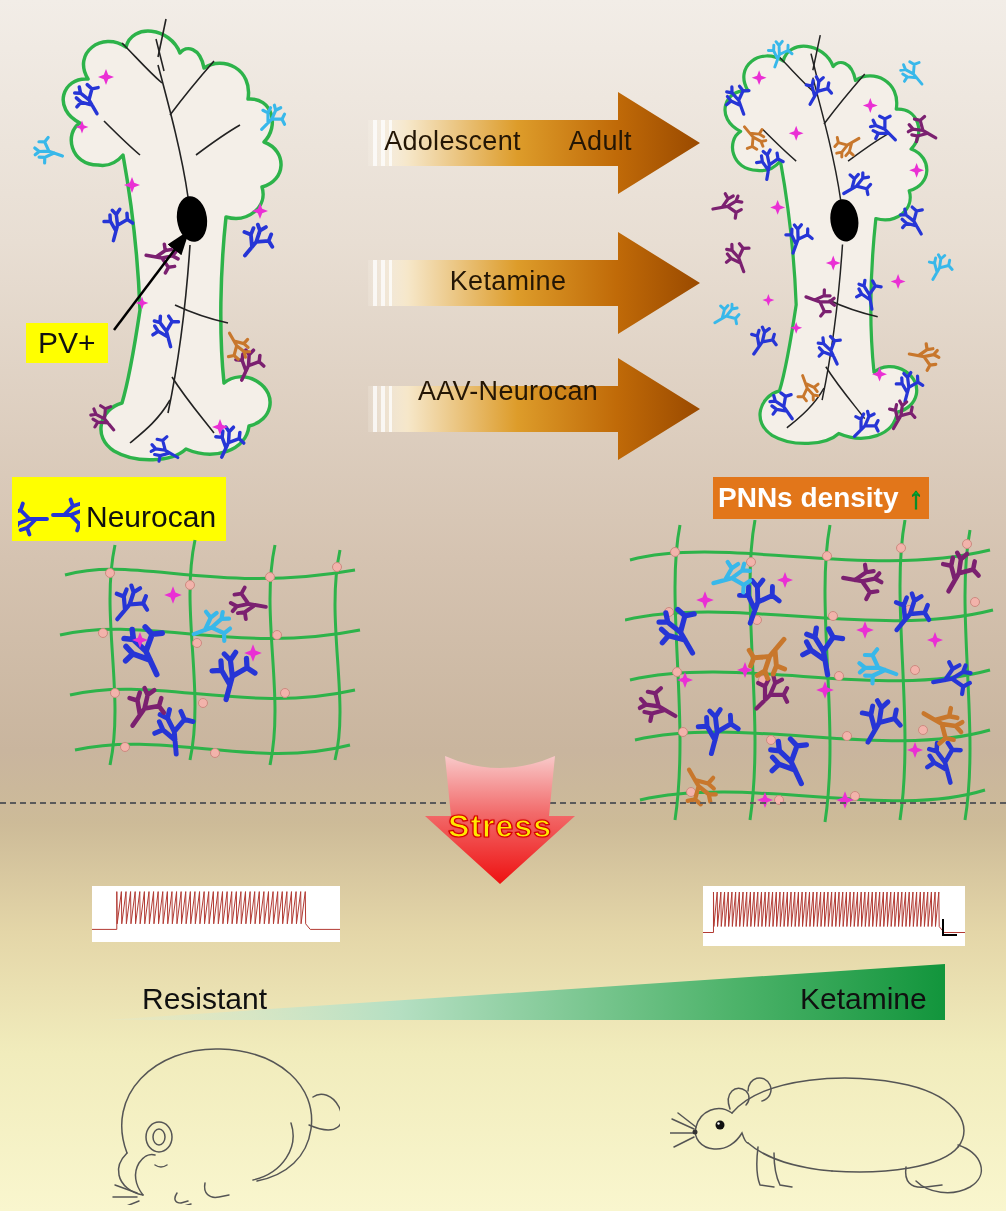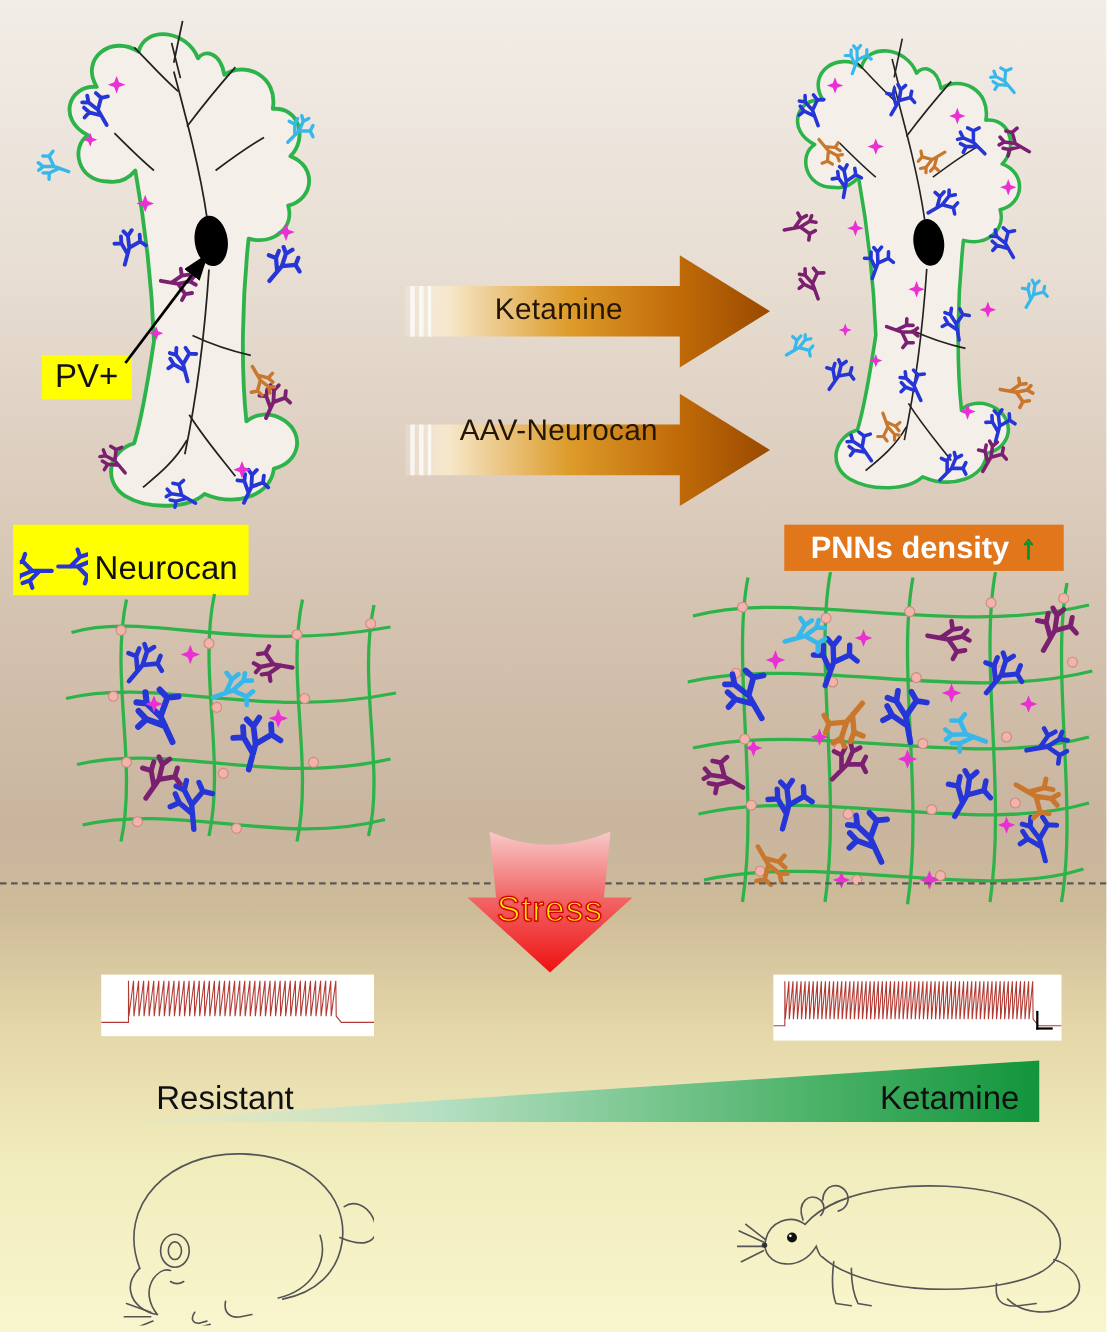--- a/index.html
+++ b/index.html
@@ -5,23 +5,23 @@
   html,body{margin:0;padding:0}
   .stage{
     position:relative;width:1006px;height:1211px;overflow:hidden;
     font-family:"Liberation Sans",sans-serif;
     background:linear-gradient(180deg,#f2ede7 0%,#e8ded3 20%,#d5c3b1 46%,#c9b59e 62%,#cdbb98 68%,#e4d6a8 77%,#f1ecbc 87%,#f9f6ce 100%);
   }
   .abs{position:absolute}
   .lbl-yellow{background:#ffff00;color:#111;font-size:30px;padding:2px 12px;line-height:1.2;display:inline-block}
   .arrow-label{color:#241605;font-size:27px;font-weight:500;letter-spacing:.3px;text-align:center}
   .arrow-label .two{display:flex;justify-content:center;gap:48px}
-  .pnns-box{background:#e2761a;color:#fff;font-size:28px;font-weight:600;padding:4px 24px;display:flex;align-items:center;gap:10px}
+  .pnns-box{background:#e2761a;color:#fff;font-size:28px;font-weight:600;padding:4px 5px;display:flex;align-items:center;gap:10px}
   .pnns-box .up{color:#00c23c;font-weight:900;font-size:30px;-webkit-text-stroke:1px #008a2a}
-  .stress-text{color:#ffe800;font-size:32px;font-weight:400;text-align:center;
+  .stress-text{color:#ffe800;font-size:32px;font-weight:700;text-align:center;
     -webkit-text-stroke:1.2px #d40000;text-shadow:0 0 2px #d40000;letter-spacing:1px}
   .big-label{font-size:30px;color:#101010}
   .trace-box{background:#fff}
   .scalebar{width:13px;height:15px;border-left:2.5px solid #000;border-bottom:2.5px solid #000}
   .dashed-sep{border-top:2px dashed #5a5a5a;width:100%;height:0}
   .legend-yellow{background:#ffff00;display:flex;align-items:center;padding:18px 10px 2px 6px;gap:6px}
 </style>
 </head>
 <body>
 
@@ -135,20 +135,36 @@
       <use href="#g-star" transform="translate(250,160)" style="color:#ea2fd4"></use>
       <use href="#g-star" transform="translate(100,200)" style="color:#ea2fd4"></use>
       <use href="#g-star" transform="translate(160,260)" style="color:#ea2fd4"></use>
       <use href="#g-star" transform="translate(230,280)" style="color:#ea2fd4"></use>
       <use href="#g-star" transform="translate(120,330) scale(0.8)" style="color:#ea2fd4"></use>
       <use href="#g-star" transform="translate(210,380)" style="color:#ea2fd4"></use>
       <use href="#g-star" transform="translate(90,300) scale(0.8)" style="color:#ea2fd4"></use>
     </g>
   </svg>
 
+  <div class="abs" style="left:368px;top:86px;width:335px;height:114px">
+    <svg width="335" height="114" viewBox="0 0 335 114">
+      <path d="M0,34 H250 V6 L332,57 L250,108 V80 H0 Z" fill="url(#arrGrad)"></path>
+      <g fill="#ffffff" opacity="0.75">
+        <rect x="5" y="34" width="4" height="46"></rect>
+          <rect x="13" y="34" width="4" height="46"></rect>
+          <rect x="21" y="34" width="3" height="46"></rect>
+      </g>
+    </svg>
+    <div class="abs arrow-label" style="left:0;right:55px;top:40px">
+      <div class="two">
+        <span>Adolescent</span>
+        <span>Adult</span>
+      </div>
+    </div>
+  </div>
 
   <div class="abs" style="left:368px;top:226px;width:335px;height:114px">
     <svg width="335" height="114" viewBox="0 0 335 114">
       <path d="M0,34 H250 V6 L332,57 L250,108 V80 H0 Z" fill="url(#arrGrad)"></path>
       <g fill="#ffffff" opacity="0.75">
         <rect x="5" y="34" width="4" height="46"></rect>
           <rect x="13" y="34" width="4" height="46"></rect>
           <rect x="21" y="34" width="3" height="46"></rect>
       </g>
     </svg>
@@ -164,21 +180,21 @@
         <rect x="5" y="34" width="4" height="46"></rect>
           <rect x="13" y="34" width="4" height="46"></rect>
           <rect x="21" y="34" width="3" height="46"></rect>
       </g>
     </svg>
     <div class="abs arrow-label" style="left:0;right:55px;top:24px">
       <span>AAV-Neurocan</span>
     </div>
   </div>
 
-  <div class="abs lbl-yellow" style="left:38px;top:323px">
+  <div class="abs lbl-yellow" style="left:26px;top:323px">
     <span>PV+</span>
   </div>
   <svg class="abs" style="left:108px;top:222px" width="95" height="115" viewBox="0 0 95 115">
     <line x1="6" y1="108" x2="80" y2="10" stroke="#000" stroke-width="2.5" marker-end="url(#arrowhead)"></line>
   </svg>
 
   <div class="abs legend-yellow" style="left:12px;top:477px;height:44px">
     <svg width="62" height="40" viewBox="0 0 62 40">
       <use href="#g-ncan" transform="translate(18,22) rotate(-90) scale(1.1)" style="color:#2635d6"></use>
       <use href="#g-ncan" transform="translate(46,18) rotate(90) scale(1.1)" style="color:#2635d6"></use>

